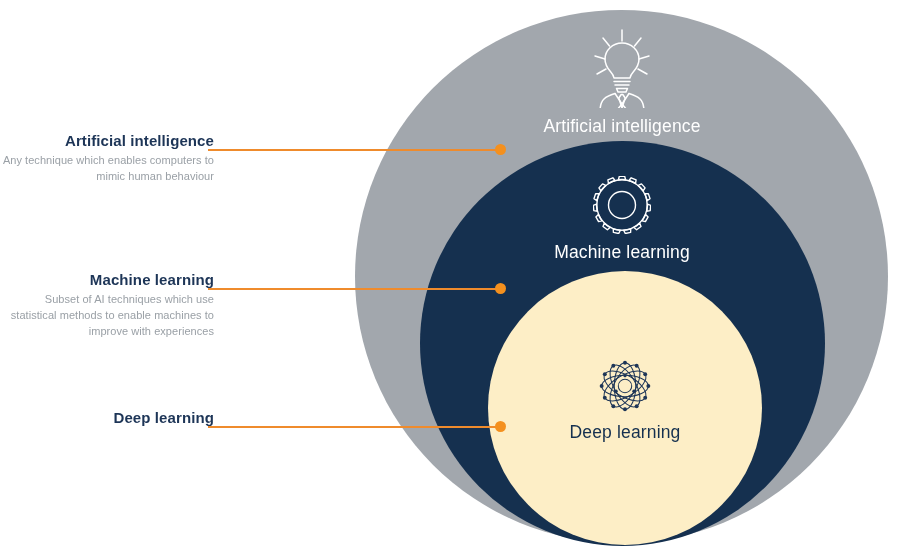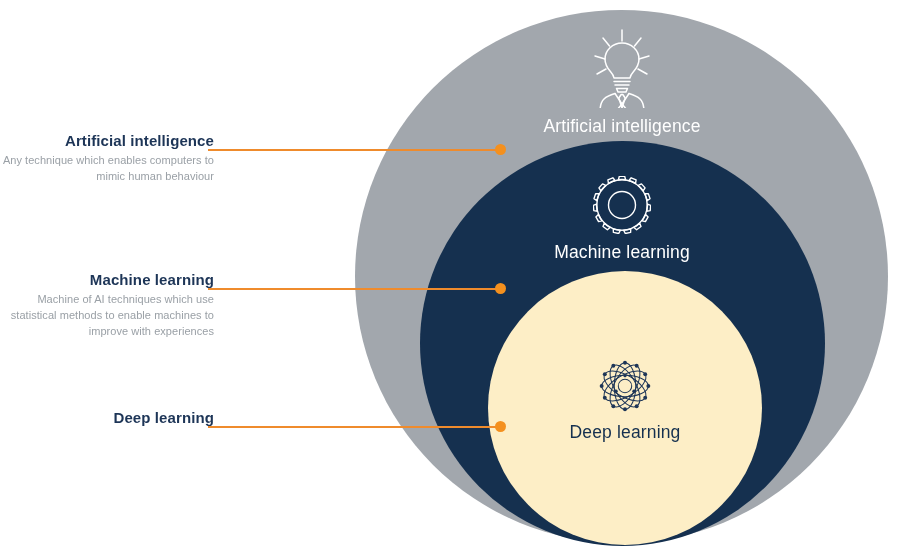--- a/index.html
+++ b/index.html
@@ -275,20 +275,20 @@
   <div class="leader leader-dl"></div>
   <div class="leader-dot dot-dl"></div>
 
   <div class="callout callout-ai">
     <div class="callout-title">Artificial intelligence</div>
     <div class="callout-desc">Any technique which enables computers to mimic human behaviour</div>
   </div>
 
   <div class="callout callout-ml">
     <div class="callout-title">Machine learning</div>
-    <div class="callout-desc">Machine of AI techniques which use statistical methods to enable machines to improve with experiences</div>
+    <div class="callout-desc">Subset of AI techniques which use statistical methods to enable machines to improve with experiences</div>
   </div>
 
   <div class="callout callout-dl">
     <div class="callout-title">Deep learning</div>
   </div>
 
 </div>
 
 </body></html>

